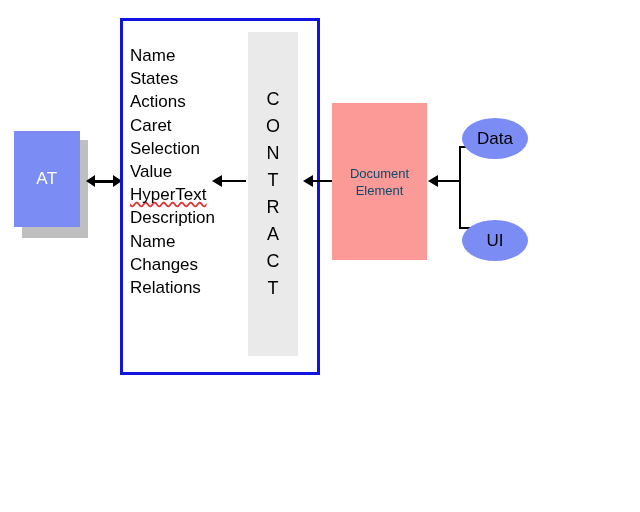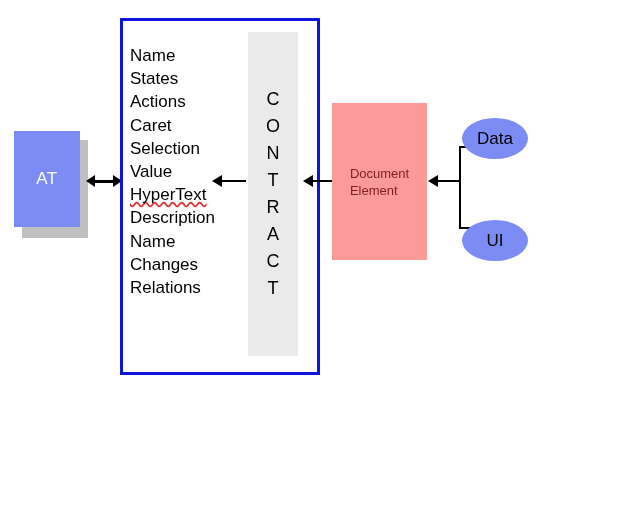--- a/index.html
+++ b/index.html
@@ -111,22 +111,22 @@
     width: 95px;
     height: 157px;
     background: #fb9a96;
     display: flex;
     align-items: center;
     justify-content: center;
   }
   .doc-label {
     font-size: 13px;
     line-height: 17px;
-    color: #7f1d1d;
-    text-align: left;
+    color: #0c4a6e;
+    text-align: center;
   }
 
   
   .ellipse {
     position: absolute;
     background: #7c8cf5;
     border-radius: 50%;
     display: flex;
     align-items: center;
     justify-content: center;

